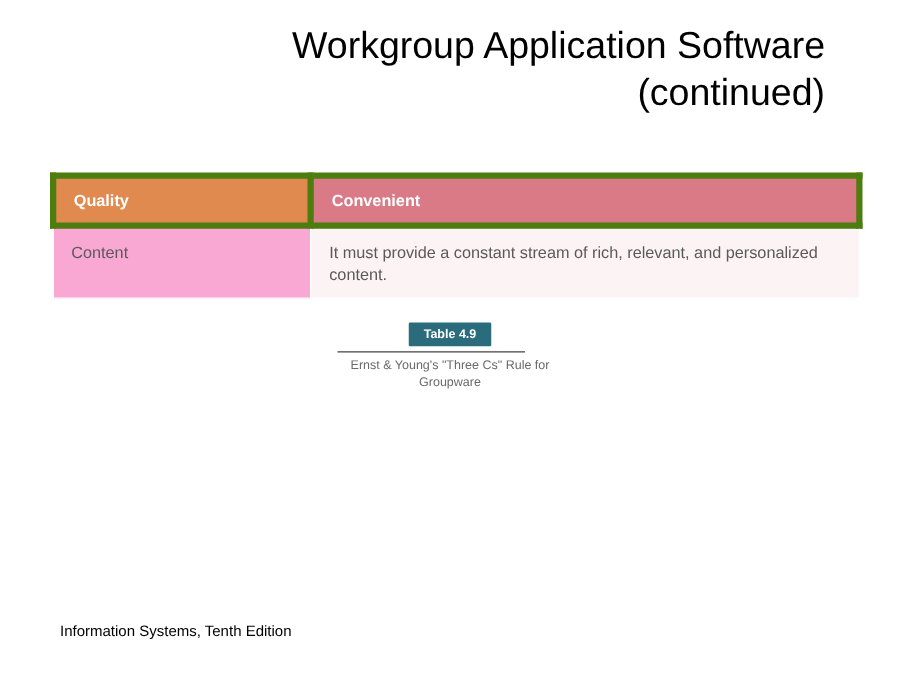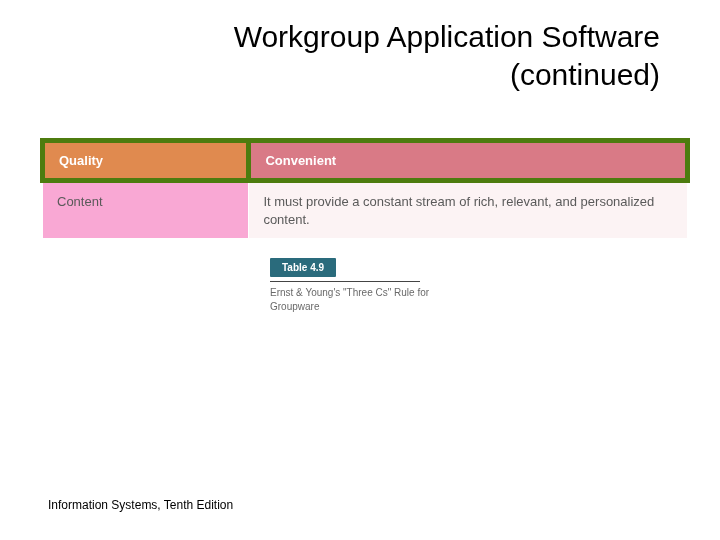--- a/index.html
+++ b/index.html
@@ -49,20 +49,21 @@
     border: 1px solid #fff;
     line-height: 1.35;
   }
   tr.row-a td.c1 { background: #f6d9c4; }
   tr.row-a td.c2 { background: #f3d1d6; }
   tr.row-b td.c1 { background: #f9a8d4; }
   tr.row-b td.c2 { background: #fcf3f4; margin-left: 41px; }
   .caption-block {
     margin: 18px 0 18px 270px;
     width: 180px;
+    text-align: center;
   }
   .table-badge {
     display: inline-block;
     background: #2a6b7c;
     color: #fff;
     font-size: 10px;
     font-weight: 700;
     padding: 4px 12px;
     border-radius: 1px;
   }

